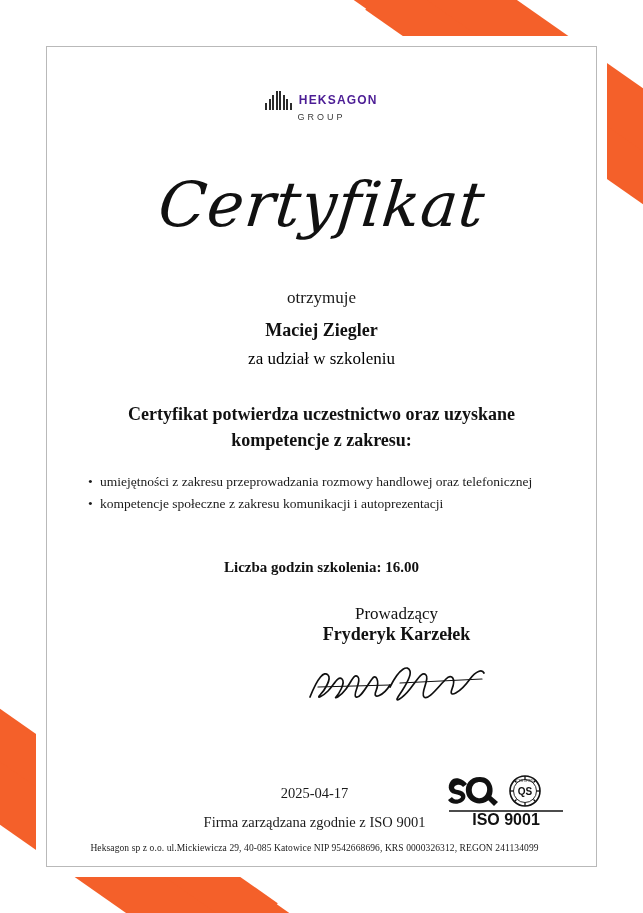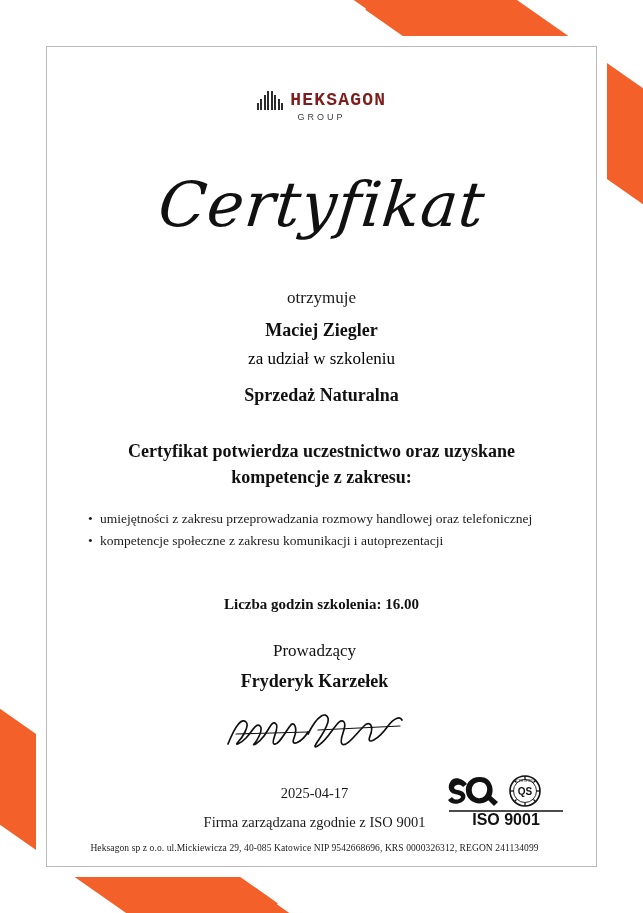--- a/index.html
+++ b/index.html
@@ -105,25 +105,25 @@
     align-items: flex-end;
     height: 20px;
     gap: 1.5px;
   }
   .logo-mark i {
     display: block;
     width: 2px;
     background: #2b2b2b;
   }
   .logo-text {
-    font-family: Liberation Mono, monospace;
-    font-weight: bold;
-    font-size: 18px;
+    font-family: Liberation Sans, sans-serif;
+    font-weight: bold;
+    font-size: 12px;
     letter-spacing: 1.2px;
-    color: #7f1d1d;
+    color: #4c1d95;
   }
   .logo-sub {
     font-family: "Liberation Sans", sans-serif;
     font-size: 9px;
     letter-spacing: 3px;
     color: #3a3a3a;
     margin-top: 2px;
   }
 
   
@@ -197,37 +197,36 @@
     font-weight: bold;
     color: #111111;
     margin-top: 28px;
   }
 
   .trainer-block {
     margin-top: 28px;
     width: 100%;
     display: flex;
     flex-direction: column;
-    align-items: flex-start;
+    align-items: center;
   }
   .trainer-inner {
     margin-left: 150px;
     display: flex;
     flex-direction: column;
     align-items: center;
   }
   .trainer-label {
     font-size: 17px;
     color: #111111;
   }
   .trainer-name {
     font-size: 18px;
     font-weight: bold;
     color: #111111;
-    margin-top: 10px;
   }
   .signature {
     margin-top: 12px;
     height: 52px;
     width: 185px;
   }
 
   .footer {
     position: absolute;
     left: 12px;
@@ -300,21 +299,20 @@
       </div>
       <div class="logo-sub">GROUP</div>
     </div>
 
     <div class="title">Certyfikat</div>
 
     <div class="otrzymuje">otrzymuje</div>
     <div class="recipient">Maciej Ziegler</div>
 
     <div class="za-udzial">za udział w szkoleniu</div>
-    <div class="course">Sprzedaż Naturalna</div>
 
     <div class="confirm">Certyfikat potwierdza uczestnictwo oraz uzyskane kompetencje z zakresu:</div>
 
     <ul class="bullets">
       <li>umiejętności z zakresu przeprowadzania rozmowy handlowej oraz telefonicznej</li>
       <li>kompetencje społeczne z zakresu komunikacji i autoprezentacji</li>
     </ul>
 
     <div class="hours">Liczba godzin szkolenia: 16.00</div>
 

